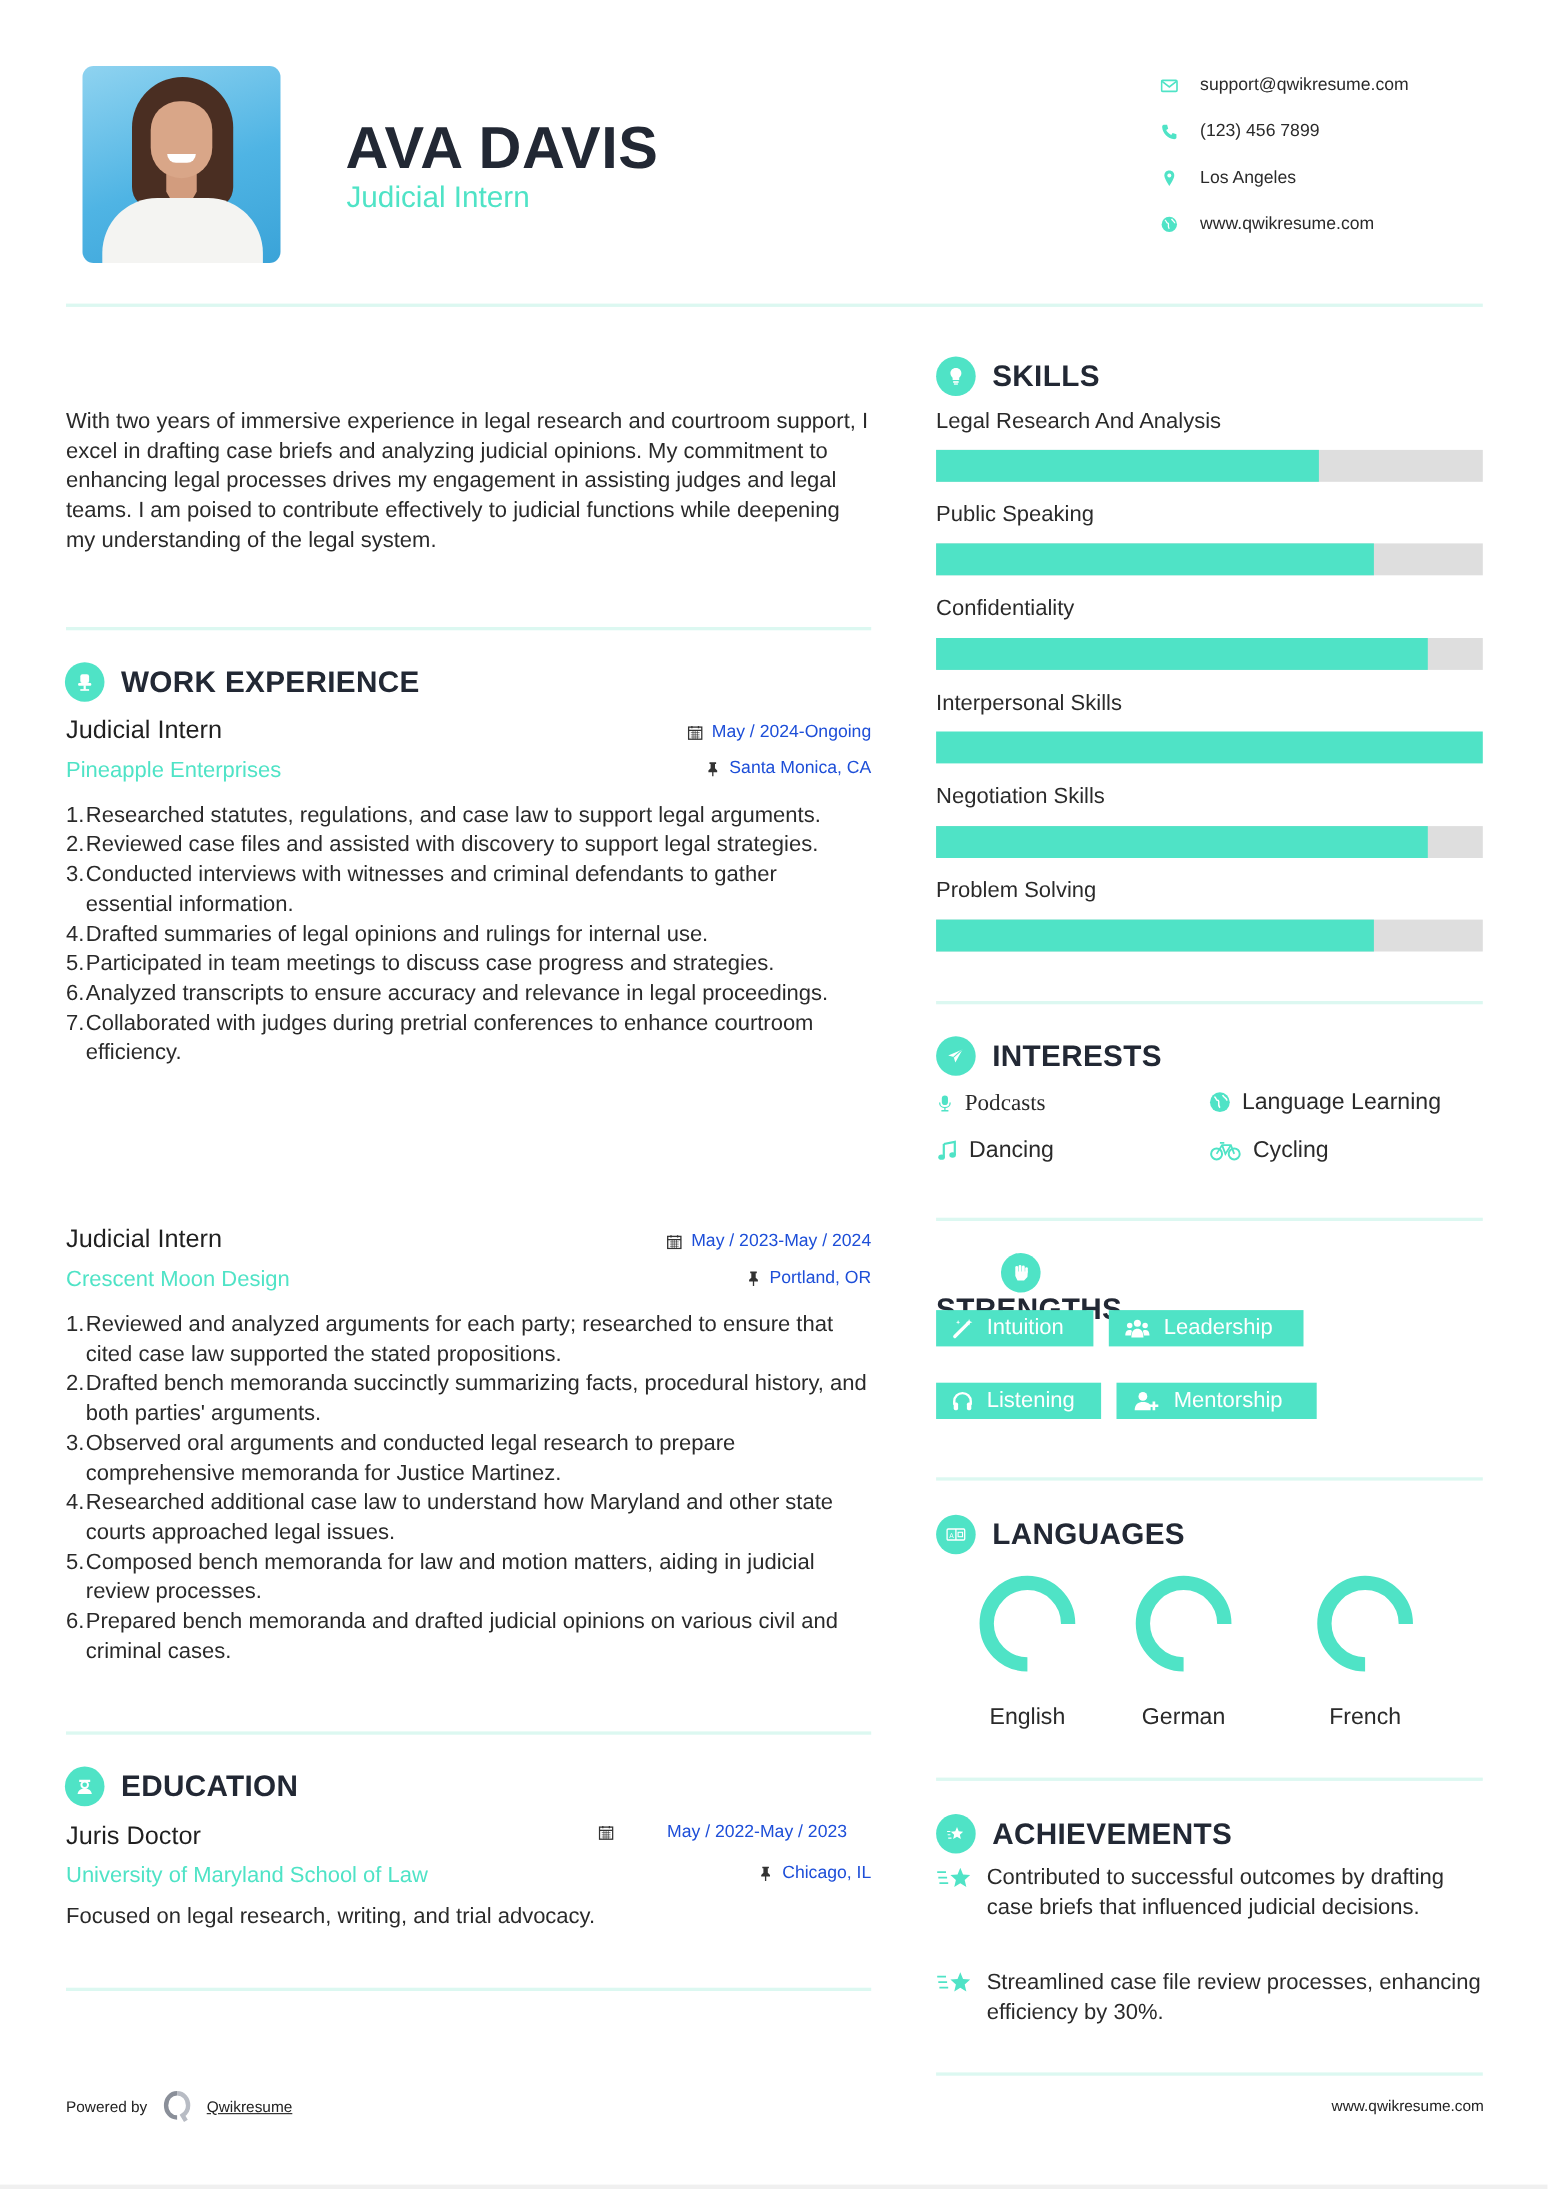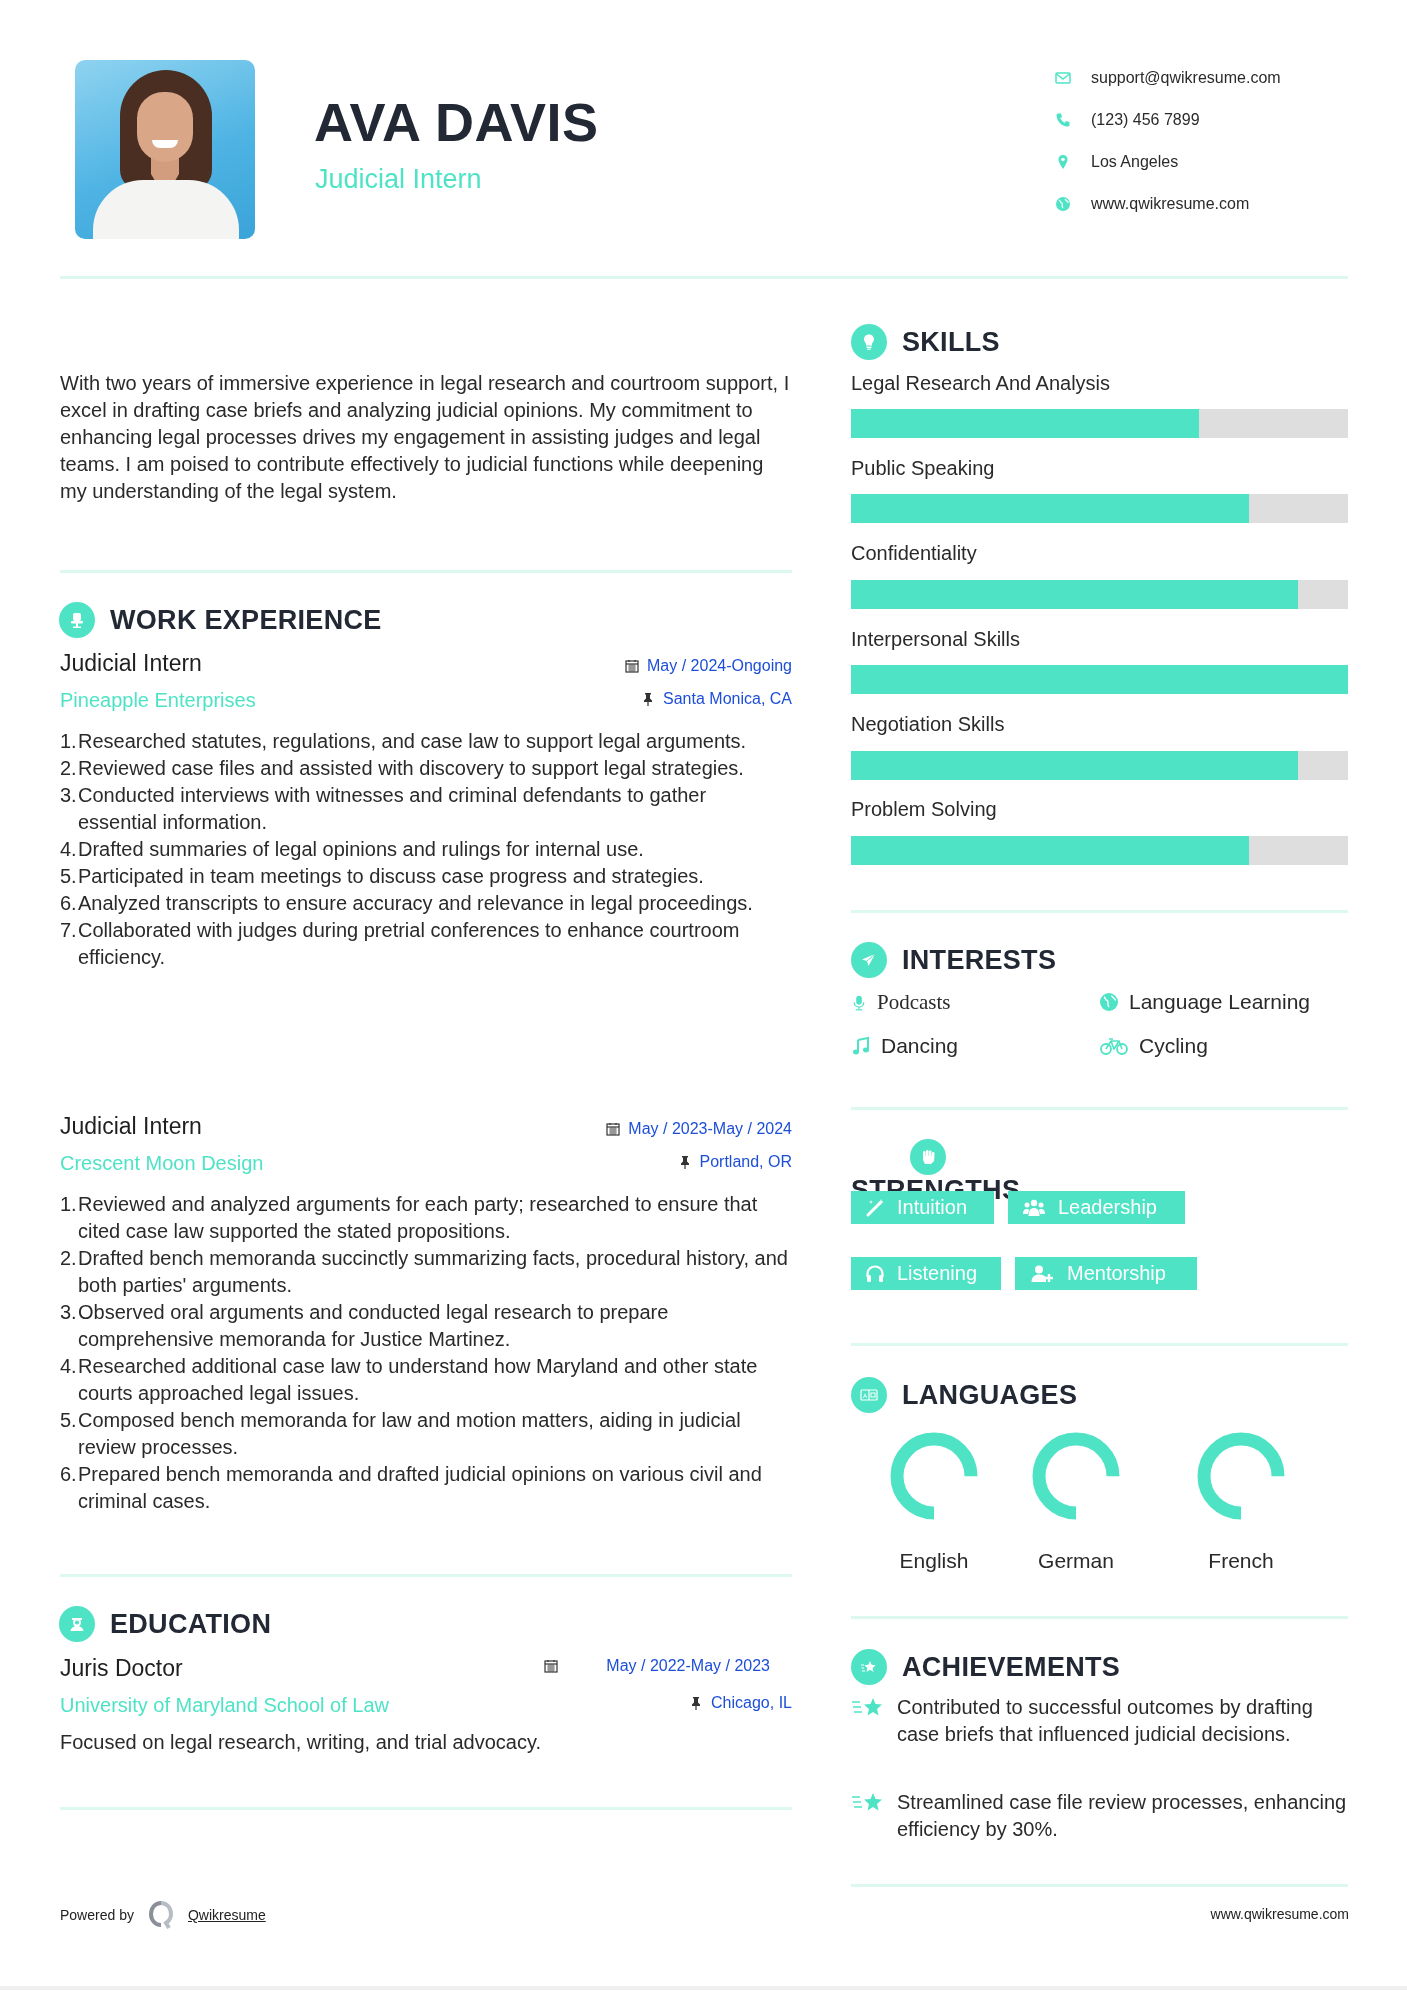--- a/index.html
+++ b/index.html
@@ -9,21 +9,21 @@
 
   
   .photo { position: absolute; left: 75px; top: 60px; width: 180px; height: 179px; border-radius: 10px; overflow: hidden;
     background: linear-gradient(160deg, #8fd3f0 0%, #4fb4e4 55%, #3aa3d8 100%); }
   .photo .hair { position: absolute; left: 45px; top: 10px; width: 92px; height: 120px; border-radius: 46px 46px 20px 20px; background: #4a2e22; }
   .photo .face { position: absolute; left: 62px; top: 32px; width: 56px; height: 70px; border-radius: 28px 28px 30px 30px; background: #d9a688; }
   .photo .smile { position: absolute; left: 77px; top: 80px; width: 26px; height: 8px; border-radius: 0 0 12px 12px; background: #fff; }
   .photo .shirt { position: absolute; left: 18px; top: 120px; width: 146px; height: 80px; border-radius: 50px 50px 0 0; background: #f4f4f2; }
   .photo .neck { position: absolute; left: 76px; top: 98px; width: 28px; height: 40px; background: #d29c7e; clip-path: polygon(0 0,100% 0,100% 40%,50% 100%,0 40%); }
 
-  .name { position: absolute; left: 314px; top: 91px; font-size: 54px; font-weight: 700; color: #222834; letter-spacing: 0.5px; }
+  .name { position: absolute; left: 314px; top: 104px; font-size: 54px; font-weight: 700; color: #222834; letter-spacing: 0.5px; }
   .title { position: absolute; left: 315px; top: 164px; font-size: 27px; color: #4fe3c6; }
 
   .contact { position: absolute; left: 1055px; top: 57px; }
   .contact-row { display: flex; align-items: center; height: 42px; font-size: 16px; color: #2a2a2a; }
   .contact-row .ic { width: 36px; display: inline-flex; justify-content: flex-start; color: #4fe3c6; }
   .contact-row .ic svg { width: 16px; height: 16px; }
 
   .hr { position: absolute; height: 3px; background: #dcf8f1; }
 
   

